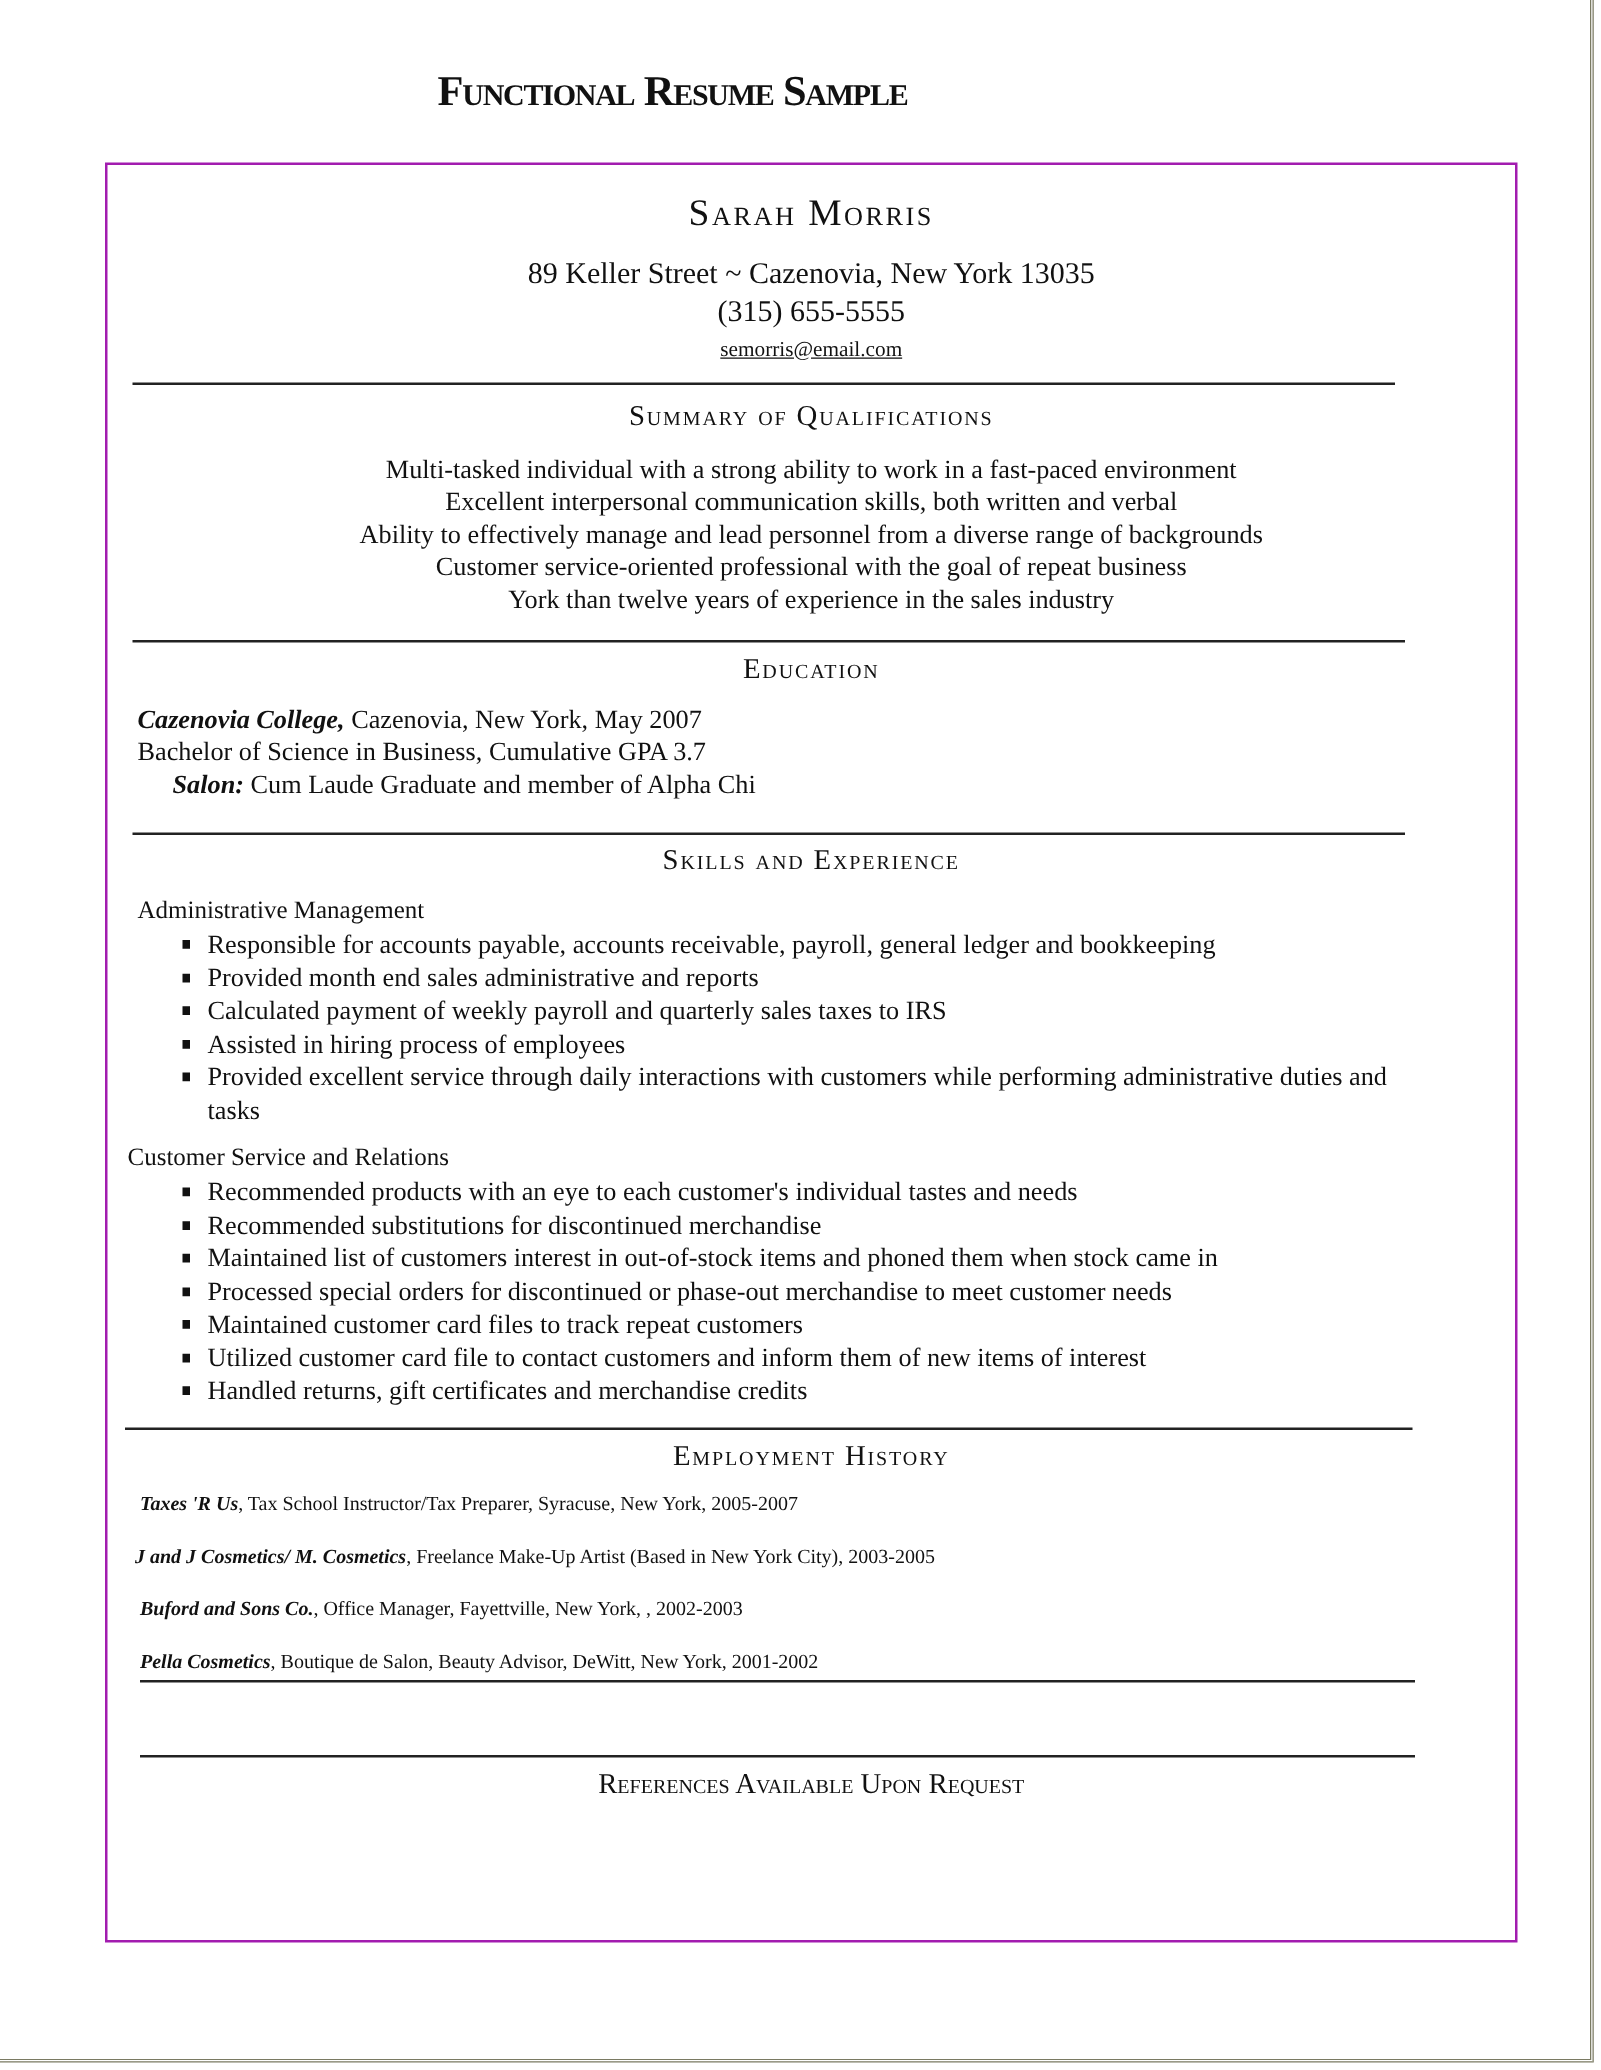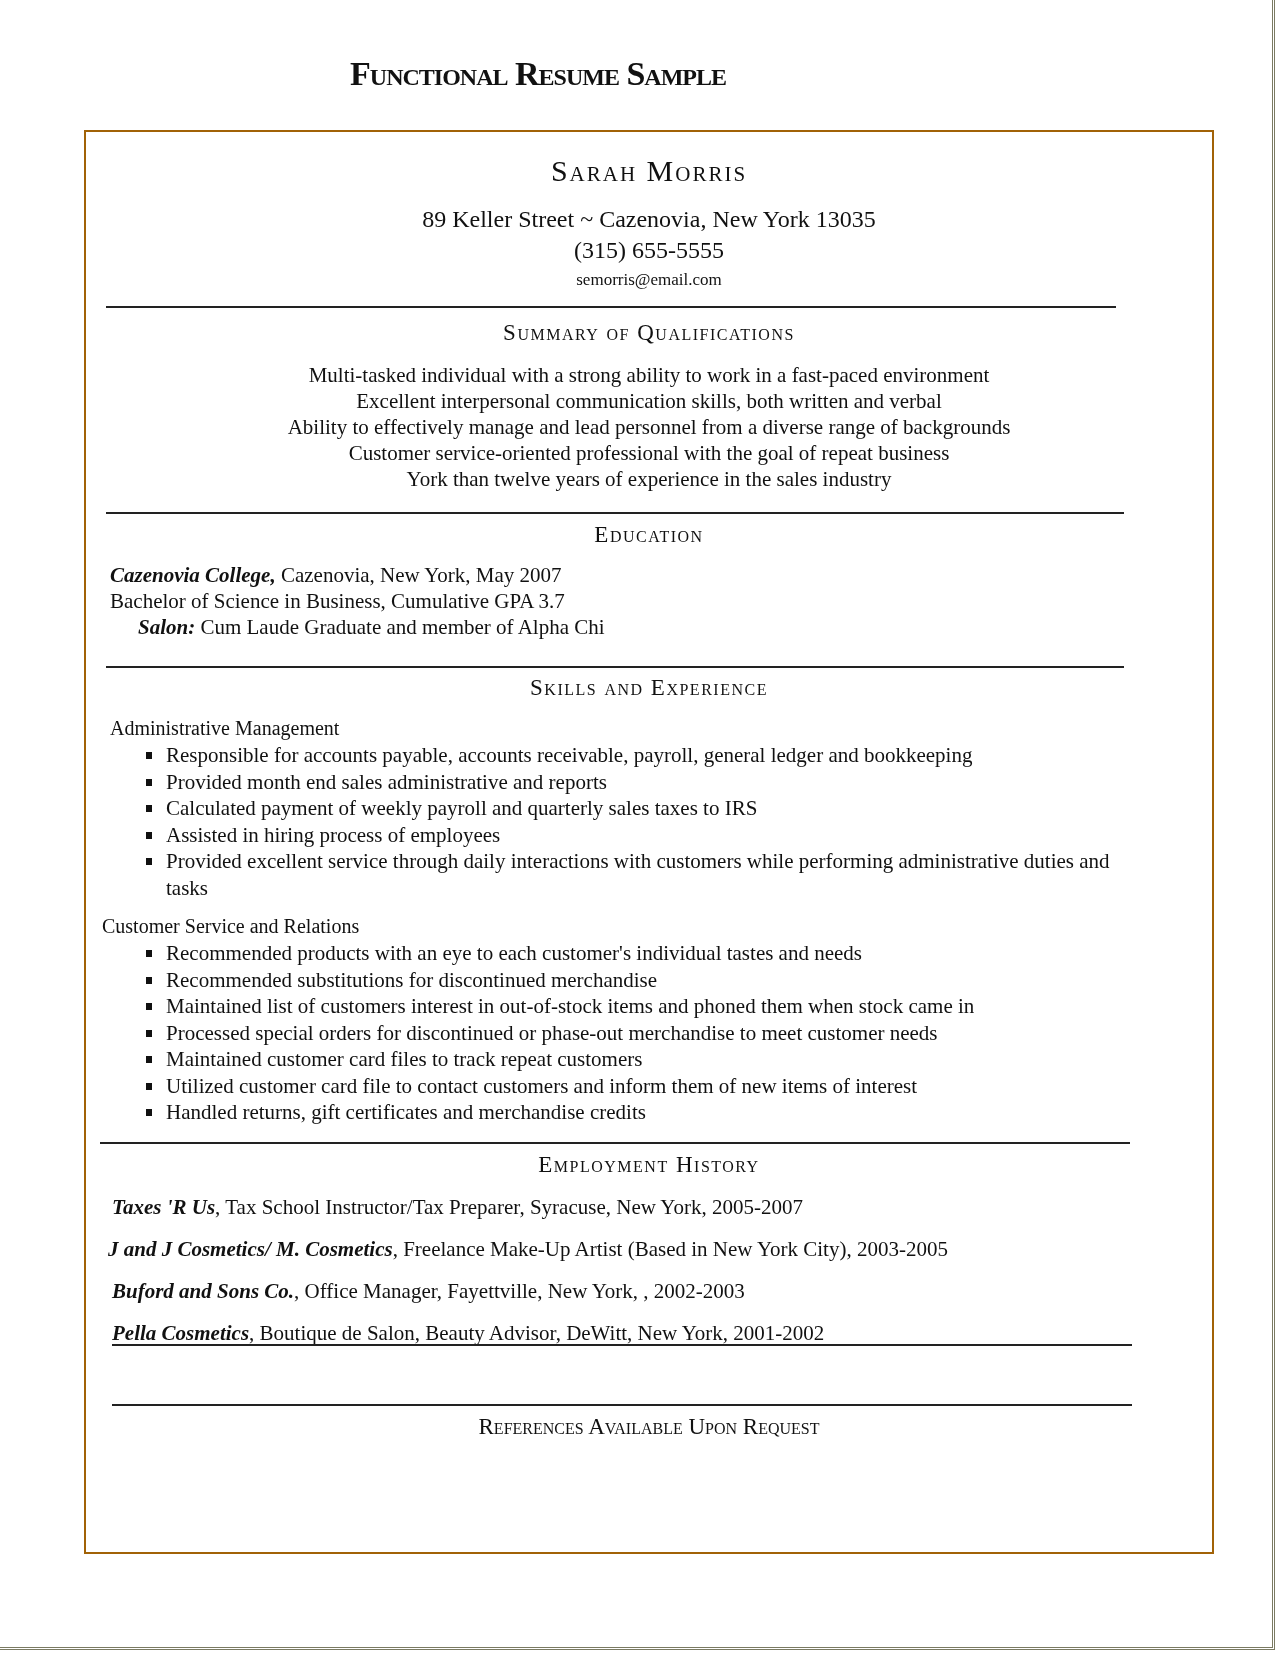--- a/index.html
+++ b/index.html
@@ -23,46 +23,46 @@
     text-align: center;
     font-family: "Liberation Serif", serif;
     font-weight: bold;
     font-size: 34px;
     font-variant: small-caps;
     letter-spacing: -1px;
   }
   .resume-box {
     position: absolute; left: 84px; top: 130px;
     width: 1130px; height: 1424px;
-    border: 2px solid #a16207;
+    border: 2px solid #a21caf;
     box-sizing: border-box;
   }
   .abs { position: absolute; }
   .center { text-align: center; left: 0; width: 100%; }
   .name {
     top: 22px; font-size: 30px; font-variant: small-caps; letter-spacing: 2px;
   }
   .address { top: 74px; font-size: 24px; }
   .phone { top: 105px; font-size: 24px; }
-  .email { top: 138px; font-size: 17px; }
+  .email { top: 138px; font-size: 17px; text-decoration: underline; }
   .rule { position: absolute; height: 0; border-top: 2px solid #222; }
   .section-heading {
     font-size: 23px; font-variant: small-caps; letter-spacing: 1.5px;
   }
   .summary-line { font-size: 21px; line-height: 26px; }
   .left-text { font-size: 21px; line-height: 26px; }
   .subhead { font-size: 20px; }
   .bullets { list-style: none; margin: 0; padding: 0; }
   .bullets li {
     position: relative; padding-left: 24px; font-size: 21px; line-height: 26.5px;
   }
   .bullets li .bullet {
     position: absolute; left: 4px; top: 10px; width: 6px; height: 7px; background: #111;
   }
-  .emp-line { font-size: 21px; }
+  .emp-line { font-size: 16px; }
   .emp-line i { font-weight: bold; font-style: italic; }
   .refs {
     font-size: 23px; font-variant: small-caps; letter-spacing: 0px;
   }
 </style>
 </head>
 <body>
 
 <div class="page-frame"></div>
 

